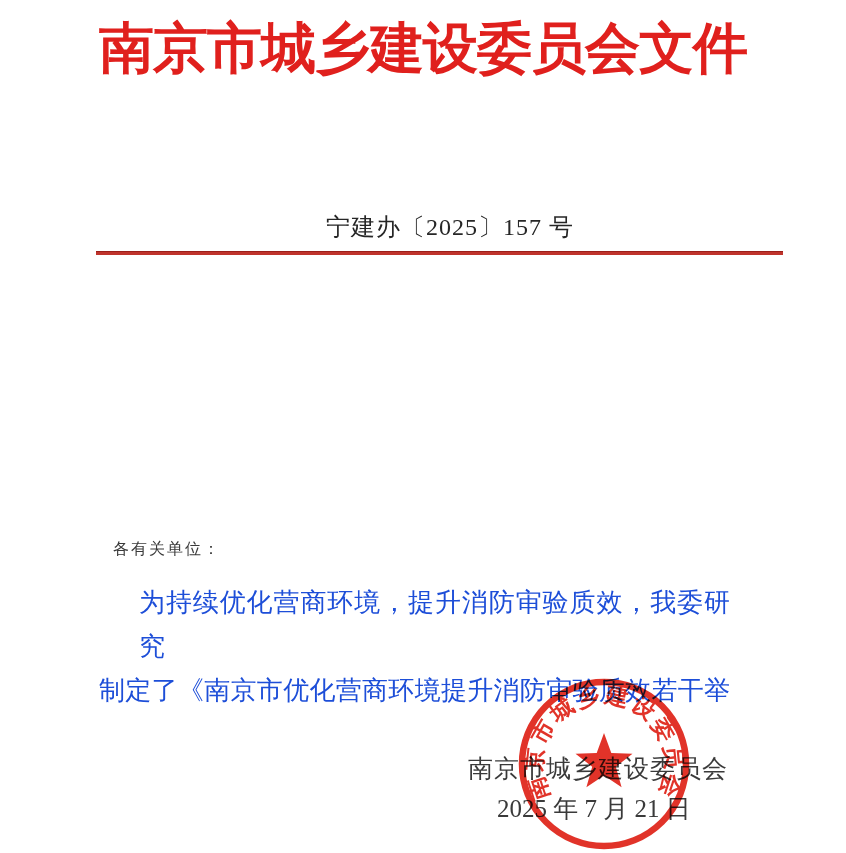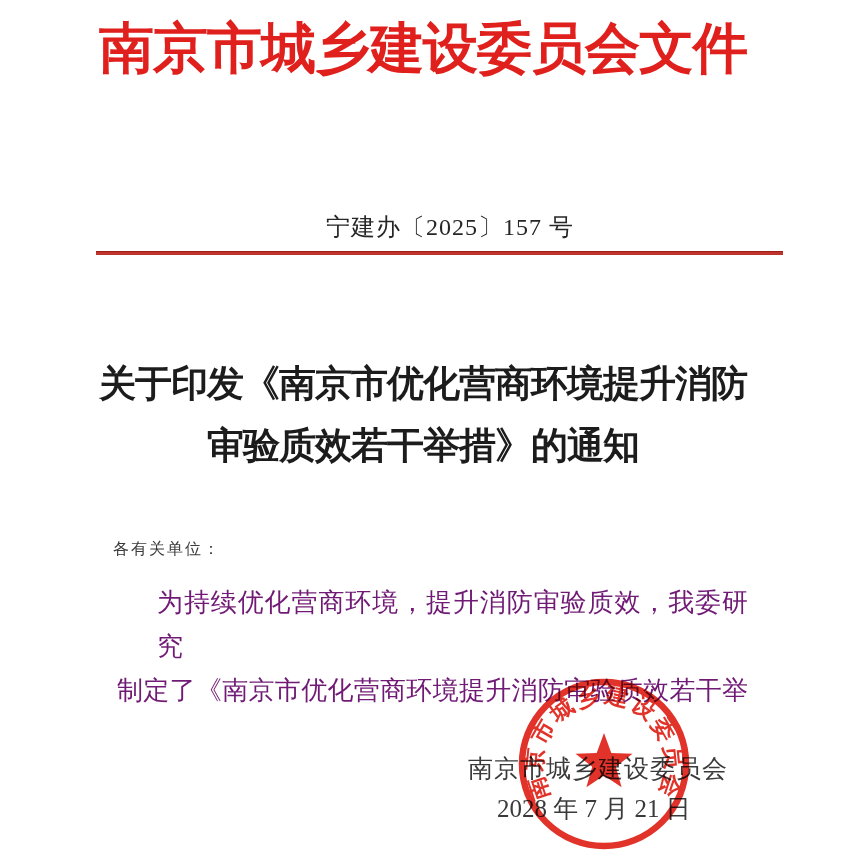--- a/index.html
+++ b/index.html
@@ -46,23 +46,23 @@
     color:#1c1c1c;
     letter-spacing:-1px;
   }
   .salutation{
     position:absolute;top:539px;left:113px;
     font-size:16px;
     color:#3a3a3a;
     letter-spacing:2px;
   }
   .body-paragraph{
-    position:absolute;top:581px;left:117px;width:631px;
+    position:absolute;top:581px;left:99px;width:631px;
     font-size:26px;line-height:44px;
-    color:#701a75;
+    color:#1d4ed8;
   }
   .body-line{white-space:nowrap;}
   .body-line.just{
     white-space:normal;
     text-align:justify;
     text-align-last:justify;
   }
   .body-line.indent{padding-left:40px;}
   .signature{
     position:absolute;top:752px;left:468px;
@@ -93,35 +93,31 @@
 <body>
 
 <div class="page">
 
   <div class="header-title">南京市城乡建设委员会文件</div>
 
   <div class="doc-number">宁建办〔2025〕157 号</div>
 
   <div class="red-divider"></div>
 
-  <div class="doc-title">
-    <div>关于印发《南京市优化营商环境提升消防</div>
-    <div>审验质效若干举措》的通知</div>
-  </div>
 
   <div class="salutation">各有关单位：</div>
 
   <div class="body-paragraph">
     <div class="body-line just indent">为持续优化营商环境，提升消防审验质效，我委研究</div>
     <div class="body-line just">制定了《南京市优化营商环境提升消防审验质效若干举</div>
   </div>
 
   <div class="signature">南京市城乡建设委员会</div>
 
-  <div class="date-line">2028 年 7 月 21 日</div>
+  <div class="date-line">2025 年 7 月 21 日</div>
 
   <div class="official-seal">
     <svg viewBox="0 0 176 176" xmlns="http://www.w3.org/2000/svg">
       <circle cx="88" cy="87" r="82" fill="none" stroke="#df2318" stroke-width="6.5"></circle>
       <path id="seal-arc" d="M 39.1 126.2 A 62 62 0 1 1 136.9 126.2" fill="none"></path>
       <text class="seal-arc-text" text-anchor="middle">
         <textPath href="#seal-arc" startOffset="50%">南京市城乡建设委员会</textPath>
       </text>
       <polygon fill="#df2318" points="88,56 95.3,76 116.5,76.7 99.8,89.8 105.6,110.3 88,98.4 70.4,110.3 76.2,89.8 59.5,76.7 80.7,76"></polygon>
     </svg>

